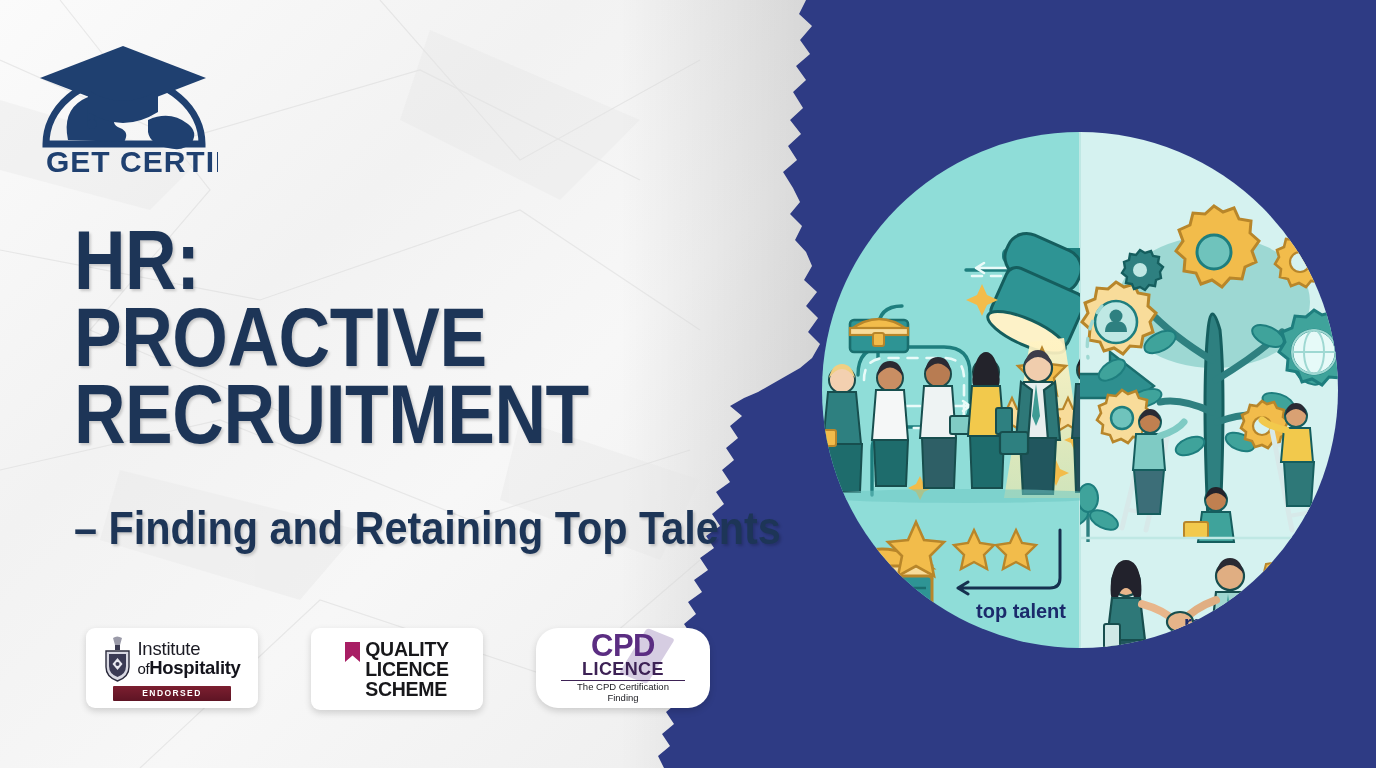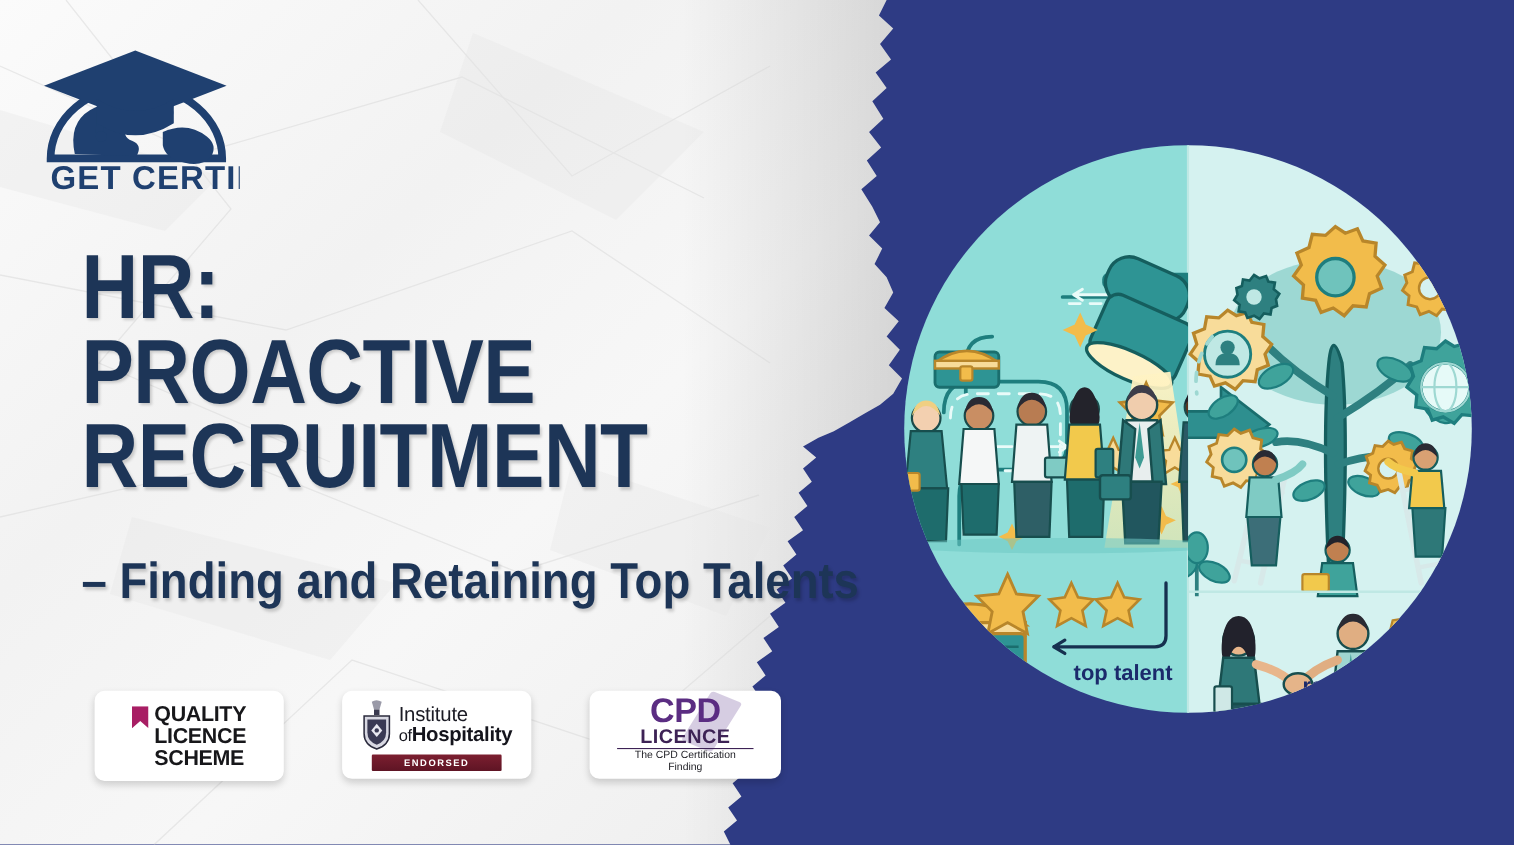--- a/index.html
+++ b/index.html
@@ -52,21 +52,21 @@
 
   
   .badges { position:absolute; left:86px; top:628px; display:flex; gap:53px; align-items:flex-start; }
   .badge {
     background:#fff; border-radius:9px;
     box-shadow:0 3px 7px rgba(0,0,0,.16);
     display:flex; align-items:center; justify-content:center;
   }
   .badge-qls { width:172px; height:82px; padding:6px 8px; }
   .badge-ioh { width:172px; height:80px; padding:6px 8px; }
-  .badge-cpd { width:174px; height:80px; padding:5px 8px; }
+  .badge-cpd { width:174px; height:80px; padding:5px 8px;border-radius:22px; }
 
   .qls-inner { display:flex; align-items:flex-start; gap:5px; }
   .qls-ribbon { width:15px; height:20px; margin-top:3px; flex:none; }
   .qls-text {
     font-family:"Liberation Sans", sans-serif;
     font-weight:700; font-size:19.5px; line-height:1.04;
     color:#17171a; letter-spacing:-.3px;
   }
 
   .ioh-inner { display:flex; flex-direction:column; align-items:center; gap:1px; }
@@ -514,33 +514,20 @@
   <h1 class="headline">
     <span class="ln">HR:</span>
     <span class="ln">PROACTIVE</span>
     <span class="ln">RECRUITMENT</span>
   </h1>
 
   <h2 class="subhead">– Finding and Retaining Top Talents</h2>
 
   <div class="badges">
 
-    <div class="badge badge-qls">
-      <div class="qls-inner">
-        <svg class="qls-ribbon" viewBox="0 0 15 20">
-          <path d="M0 0 H15 V20 L7.5 13.5 L0 20 Z" fill="#A81E64"></path>
-        </svg>
-        <div class="qls-text">
-          <div>QUALITY</div>
-          <div>LICENCE</div>
-          <div>SCHEME</div>
-        </div>
-      </div>
-    </div>
-
     <div class="badge badge-ioh">
       <div class="ioh-inner">
         <div class="ioh-top">
           <svg class="ioh-crest" viewBox="0 0 29 46">
             <path d="M10 2 q4-3 9 0 l-2 7 h-5 z" fill="#9a9aa8"></path>
             <path d="M12 9 h5 v5 h-5z" fill="#3a3a50"></path>
             <path d="M3 15 h23 v16 q0 10 -11.5 14 Q3 41 3 31 Z" fill="#d8d8e2" stroke="#2b2b3d" stroke-width="1.4"></path>
             <path d="M6 18 h17 v12 q0 8 -8.5 11 Q6 38 6 30 Z" fill="#3a3a54"></path>
             <path d="M14.5 22 l5 6 -5 6 -5-6 z" fill="#e8e8f0"></path>
             <circle cx="14.5" cy="28" r="2" fill="#3a3a54"></circle>
@@ -549,20 +536,33 @@
             <div class="ioh-l1">Institute</div>
             <div class="ioh-l2">
               <span class="of">of</span><b>Hospitality</b>
             </div>
           </div>
         </div>
         <div class="ioh-endorsed">ENDORSED</div>
       </div>
     </div>
 
+    <div class="badge badge-qls">
+      <div class="qls-inner">
+        <svg class="qls-ribbon" viewBox="0 0 15 20">
+          <path d="M0 0 H15 V20 L7.5 13.5 L0 20 Z" fill="#A81E64"></path>
+        </svg>
+        <div class="qls-text">
+          <div>QUALITY</div>
+          <div>LICENCE</div>
+          <div>SCHEME</div>
+        </div>
+      </div>
+    </div>
+
     <div class="badge badge-cpd">
       <div class="cpd-inner">
         <div class="cpd-swoosh"></div>
         <div class="cpd-big">CPD</div>
         <div class="cpd-member">LICENCE</div>
         <div class="cpd-rule"></div>
         <div class="cpd-sub">
           <div>The CPD Certification</div>
           <div>Finding</div>
         </div>

